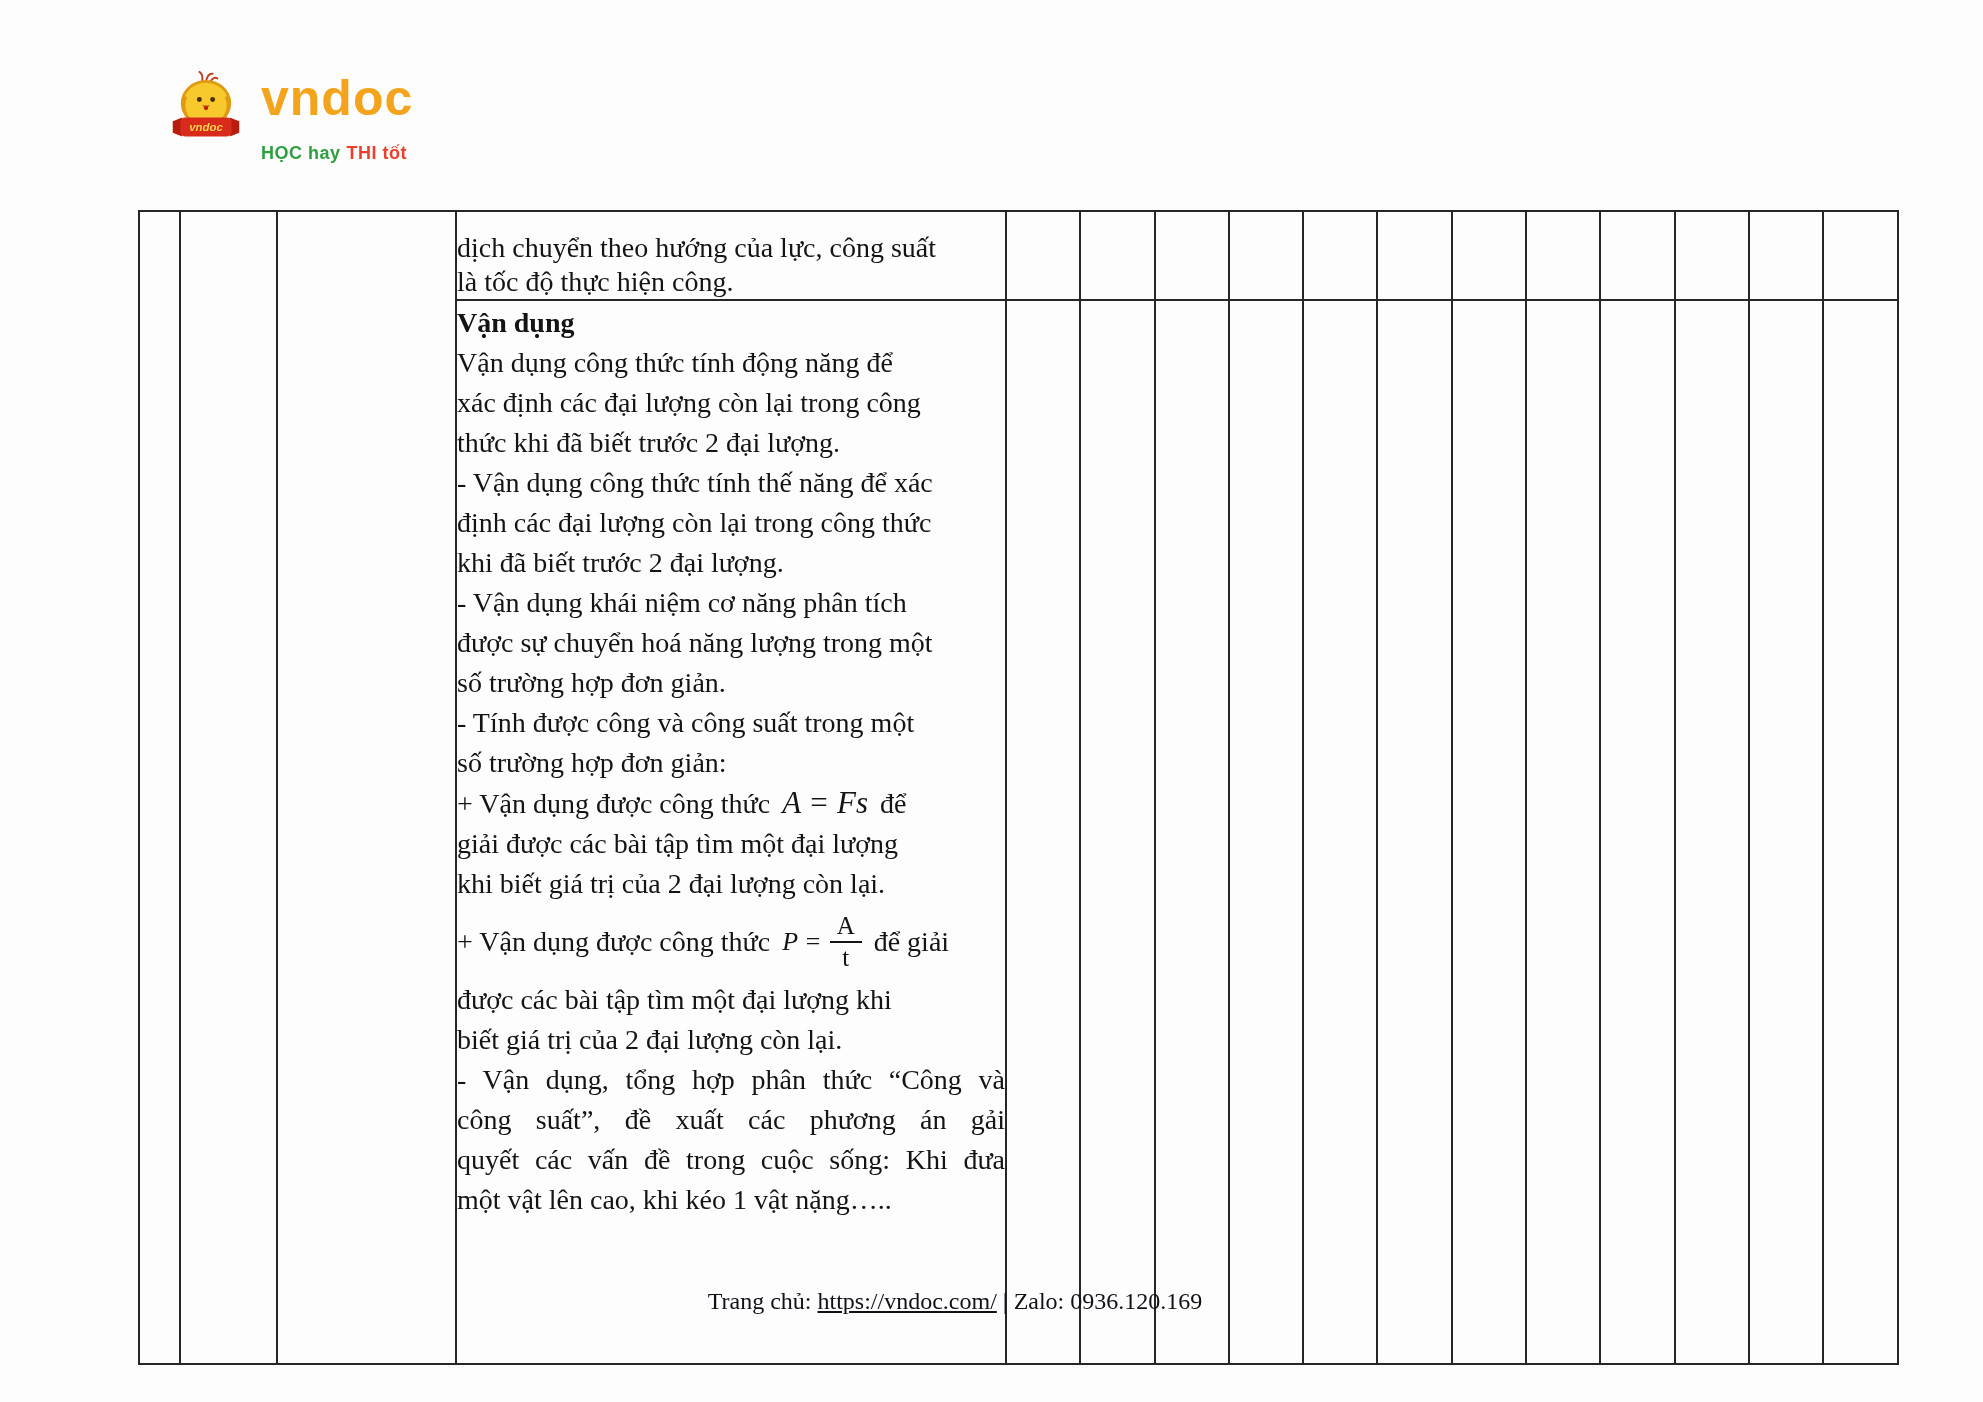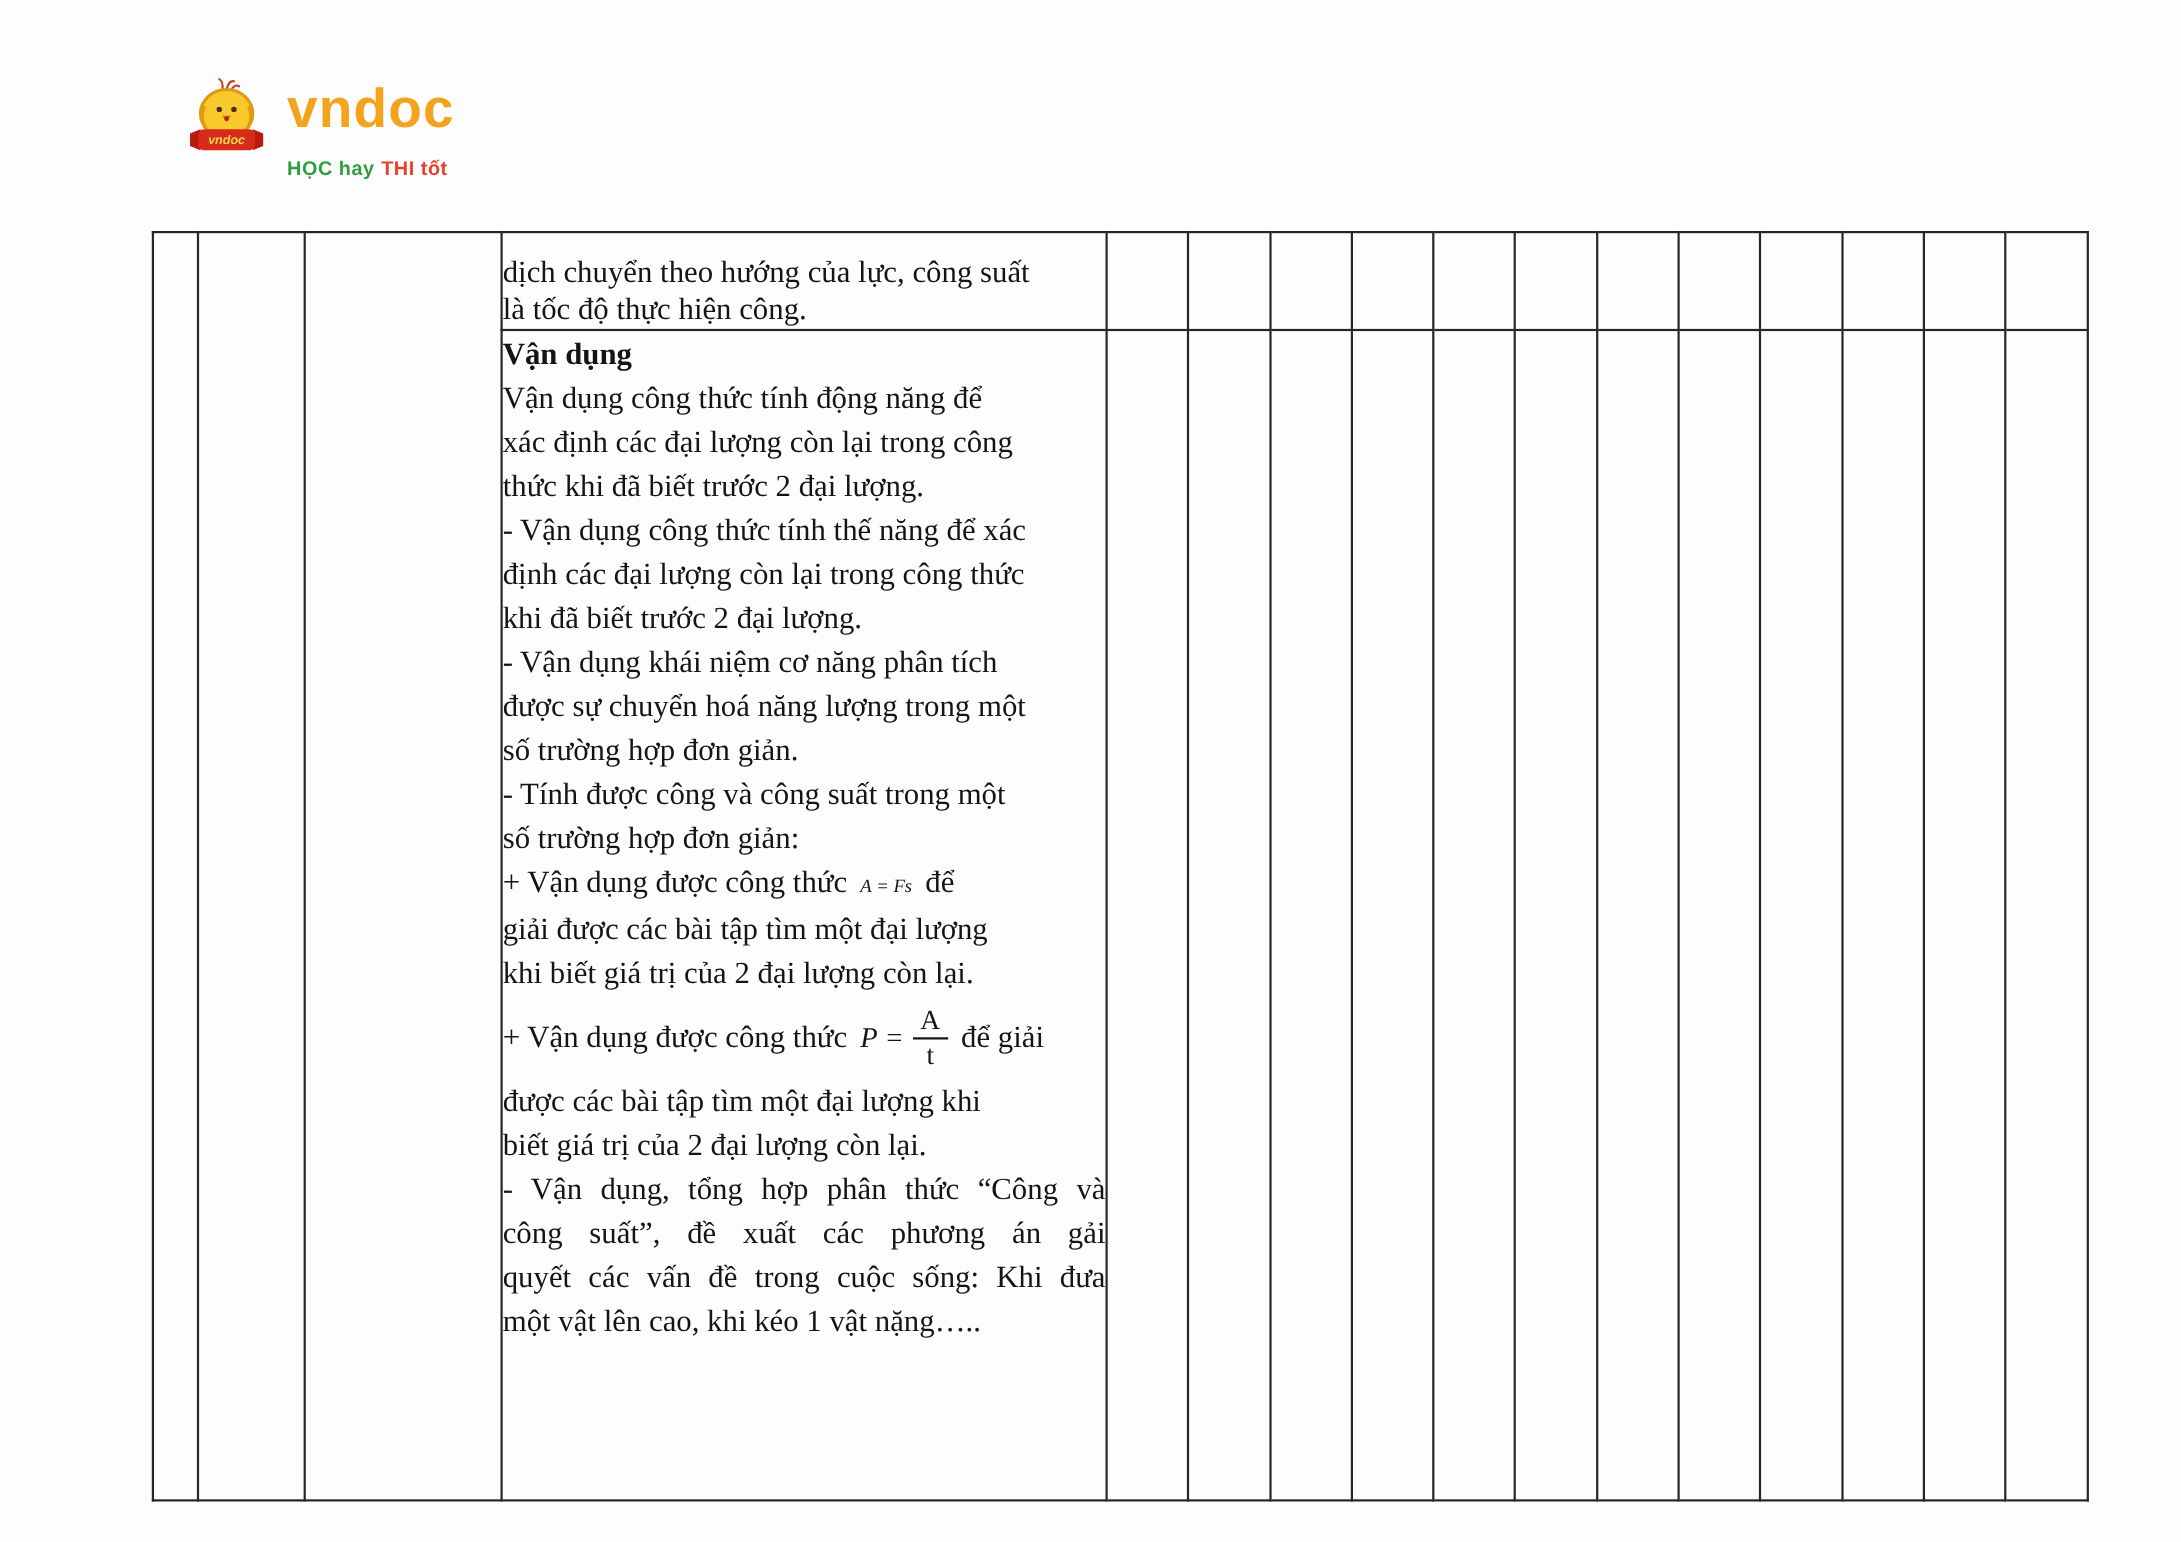--- a/index.html
+++ b/index.html
@@ -40,21 +40,21 @@
   col.ec-col{width:74.3px;}
   td.txt{padding:0 8px 0 12px;}
   tr.r1{height:73px;}
   tr.r2{height:1064px;}
   .l34{line-height:34px;font-size:28px;white-space:nowrap;}
   tr.r1 td.txt{padding-top:19px;}
   tr.r2 td.txt{padding-top:2px;}
   .line{line-height:40px;font-size:28px;white-space:nowrap;}
   .bold{font-weight:bold;}
   .just{white-space:normal;text-align:justify;text-align-last:justify;}
-  .math1{font-style:italic;font-size:17px;margin:0 12px;}
+  .math1{font-style:italic;font-size:31px;margin:0 12px;}
   .fline{display:flex;align-items:center;height:76px;font-size:28px;white-space:nowrap;}
   .math2{font-style:italic;font-size:26px;margin-left:12px;}
   .frac{display:inline-flex;flex-direction:column;align-items:center;margin:0 12px 0 8px;
         font-size:25px;line-height:1.12;font-style:normal;}
   .frac .num{border-bottom:2px solid #141414;padding:0 7px 1px;}
   .frac .den{padding-top:1px;}
   
   .footer{
     position:absolute;left:0;top:1288px;width:1910px;
     text-align:center;font-size:24px;color:#101018;
@@ -172,14 +172,17 @@
           <td></td>
           <td></td>
           <td></td>
           <td></td>
           <td></td>
           <td></td>
         </tr>
   </tbody>
     </table>
 
+  <div class="footer">
+    <span>Trang chủ: </span><a class="link">https://vndoc.com/</a><span> | Zalo: 0936.120.169</span>
+  </div>
 
 </div>
 
 </body></html>

